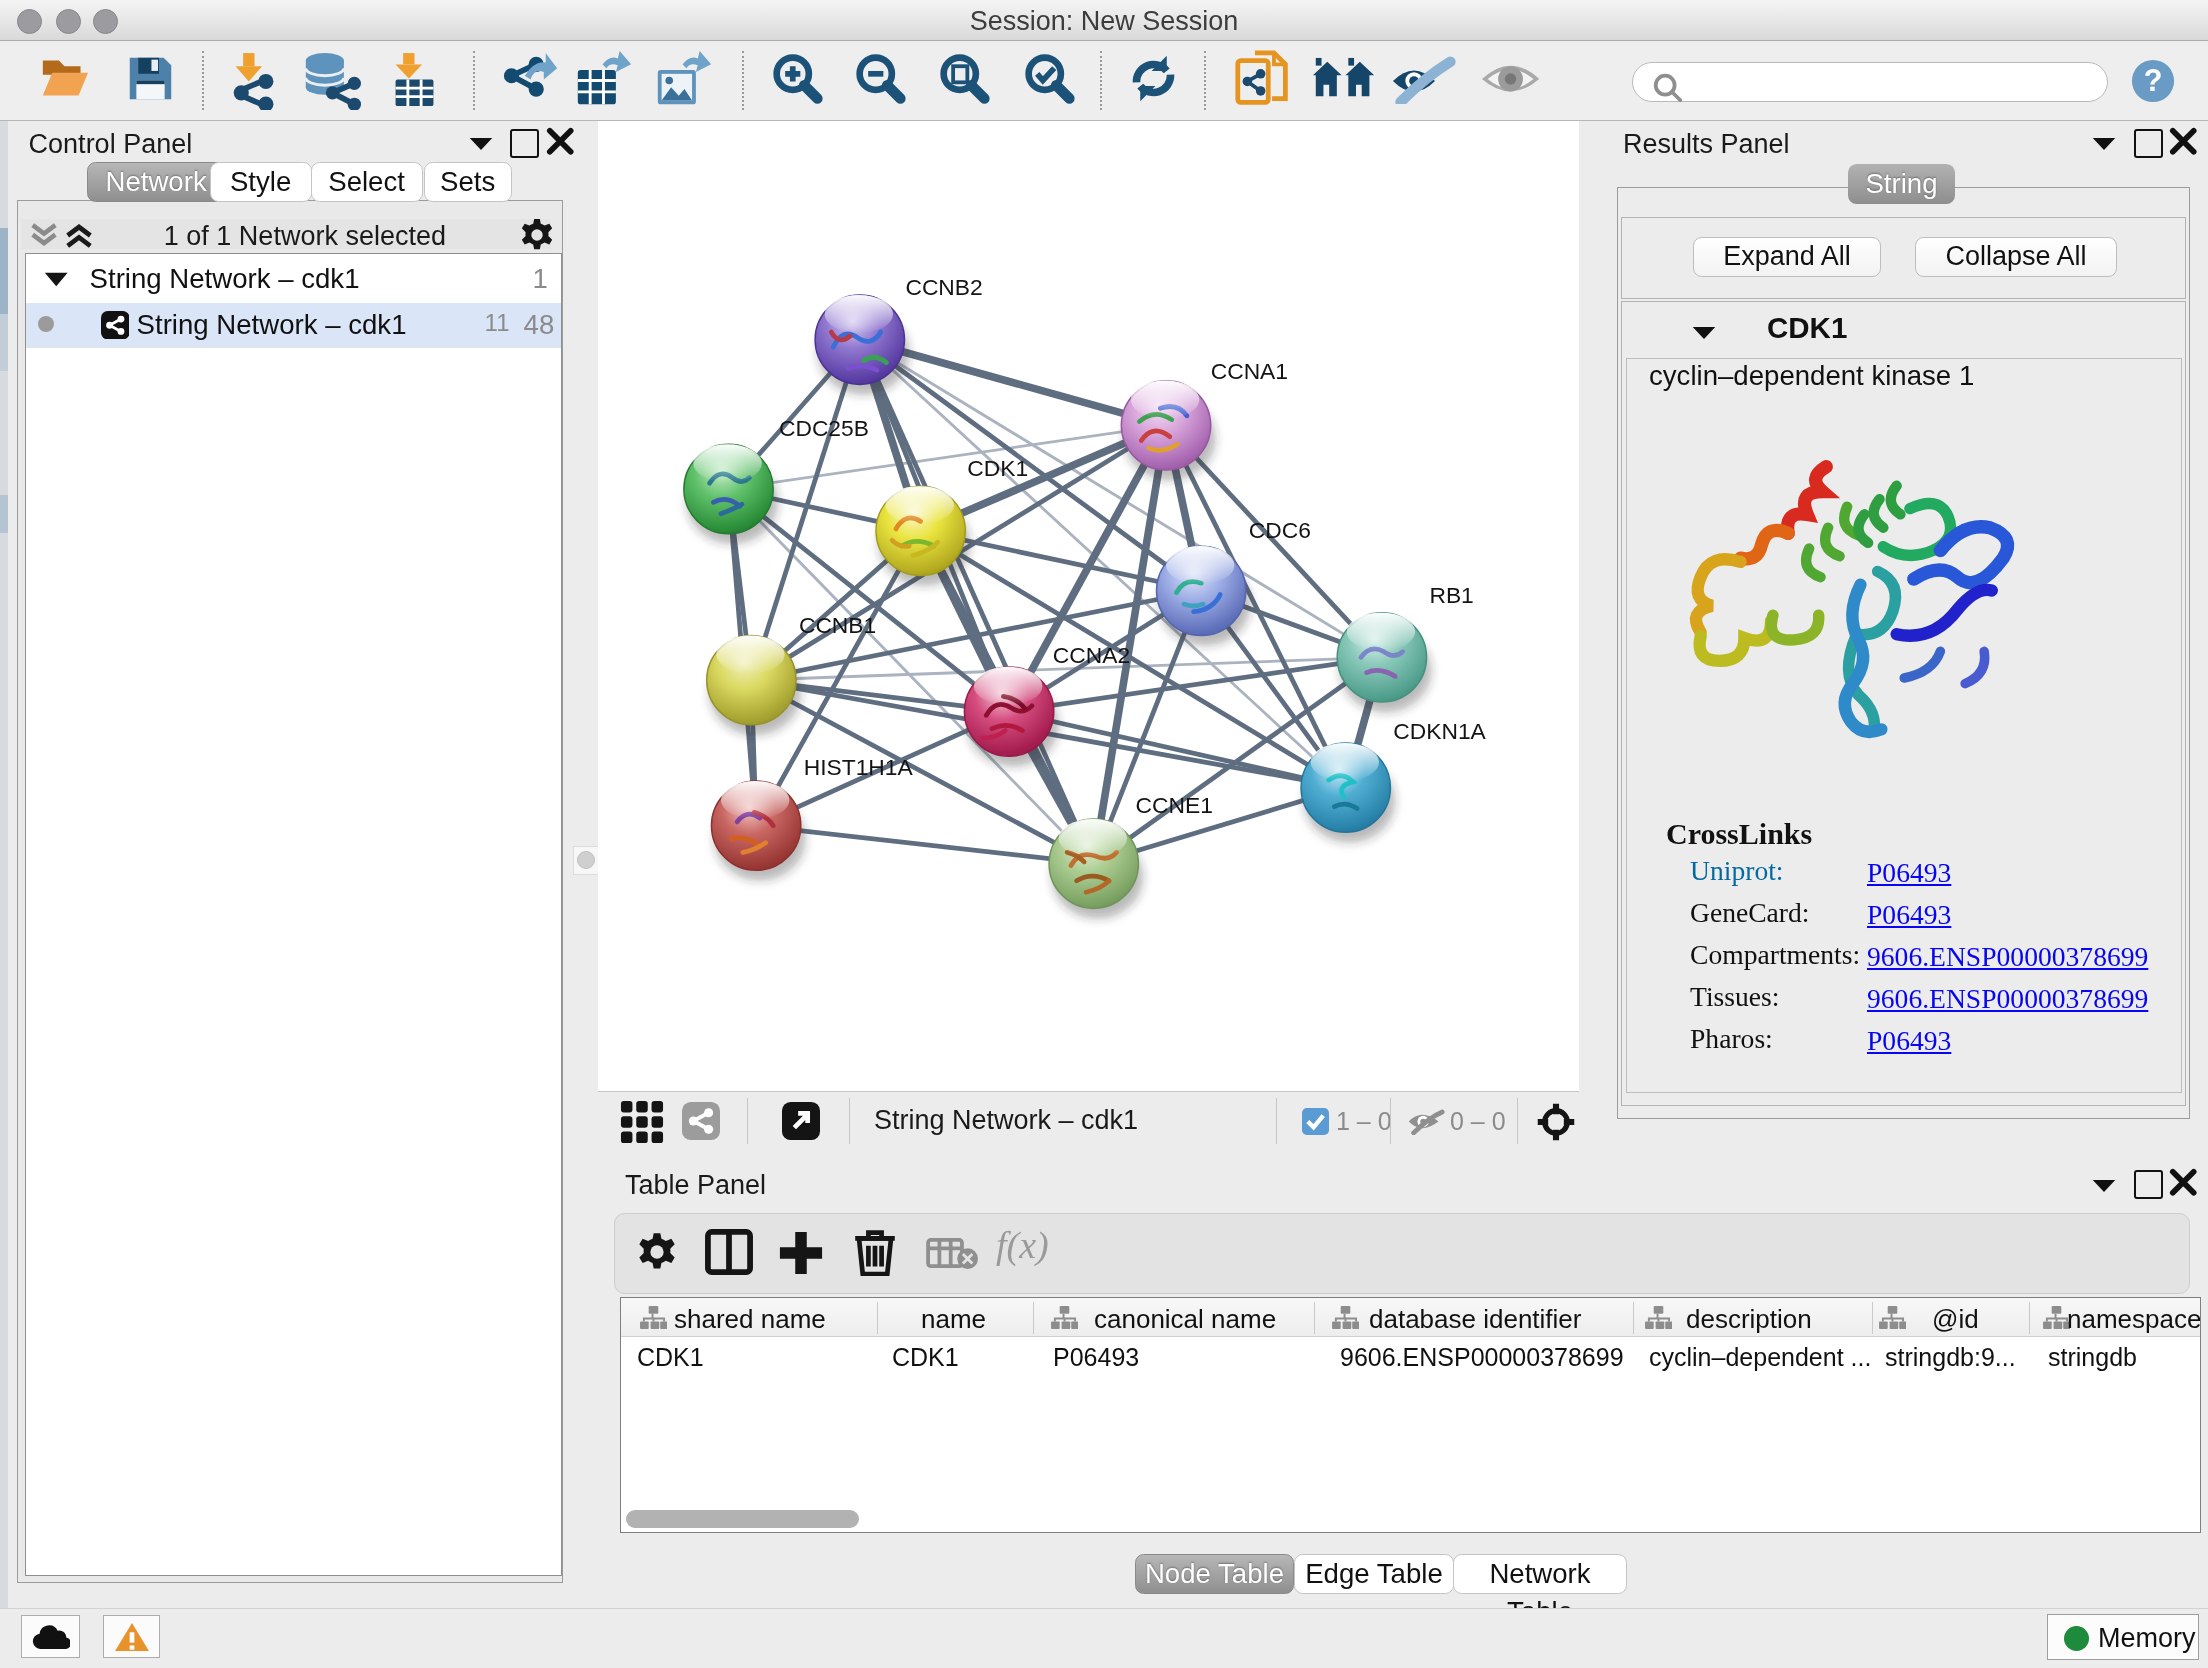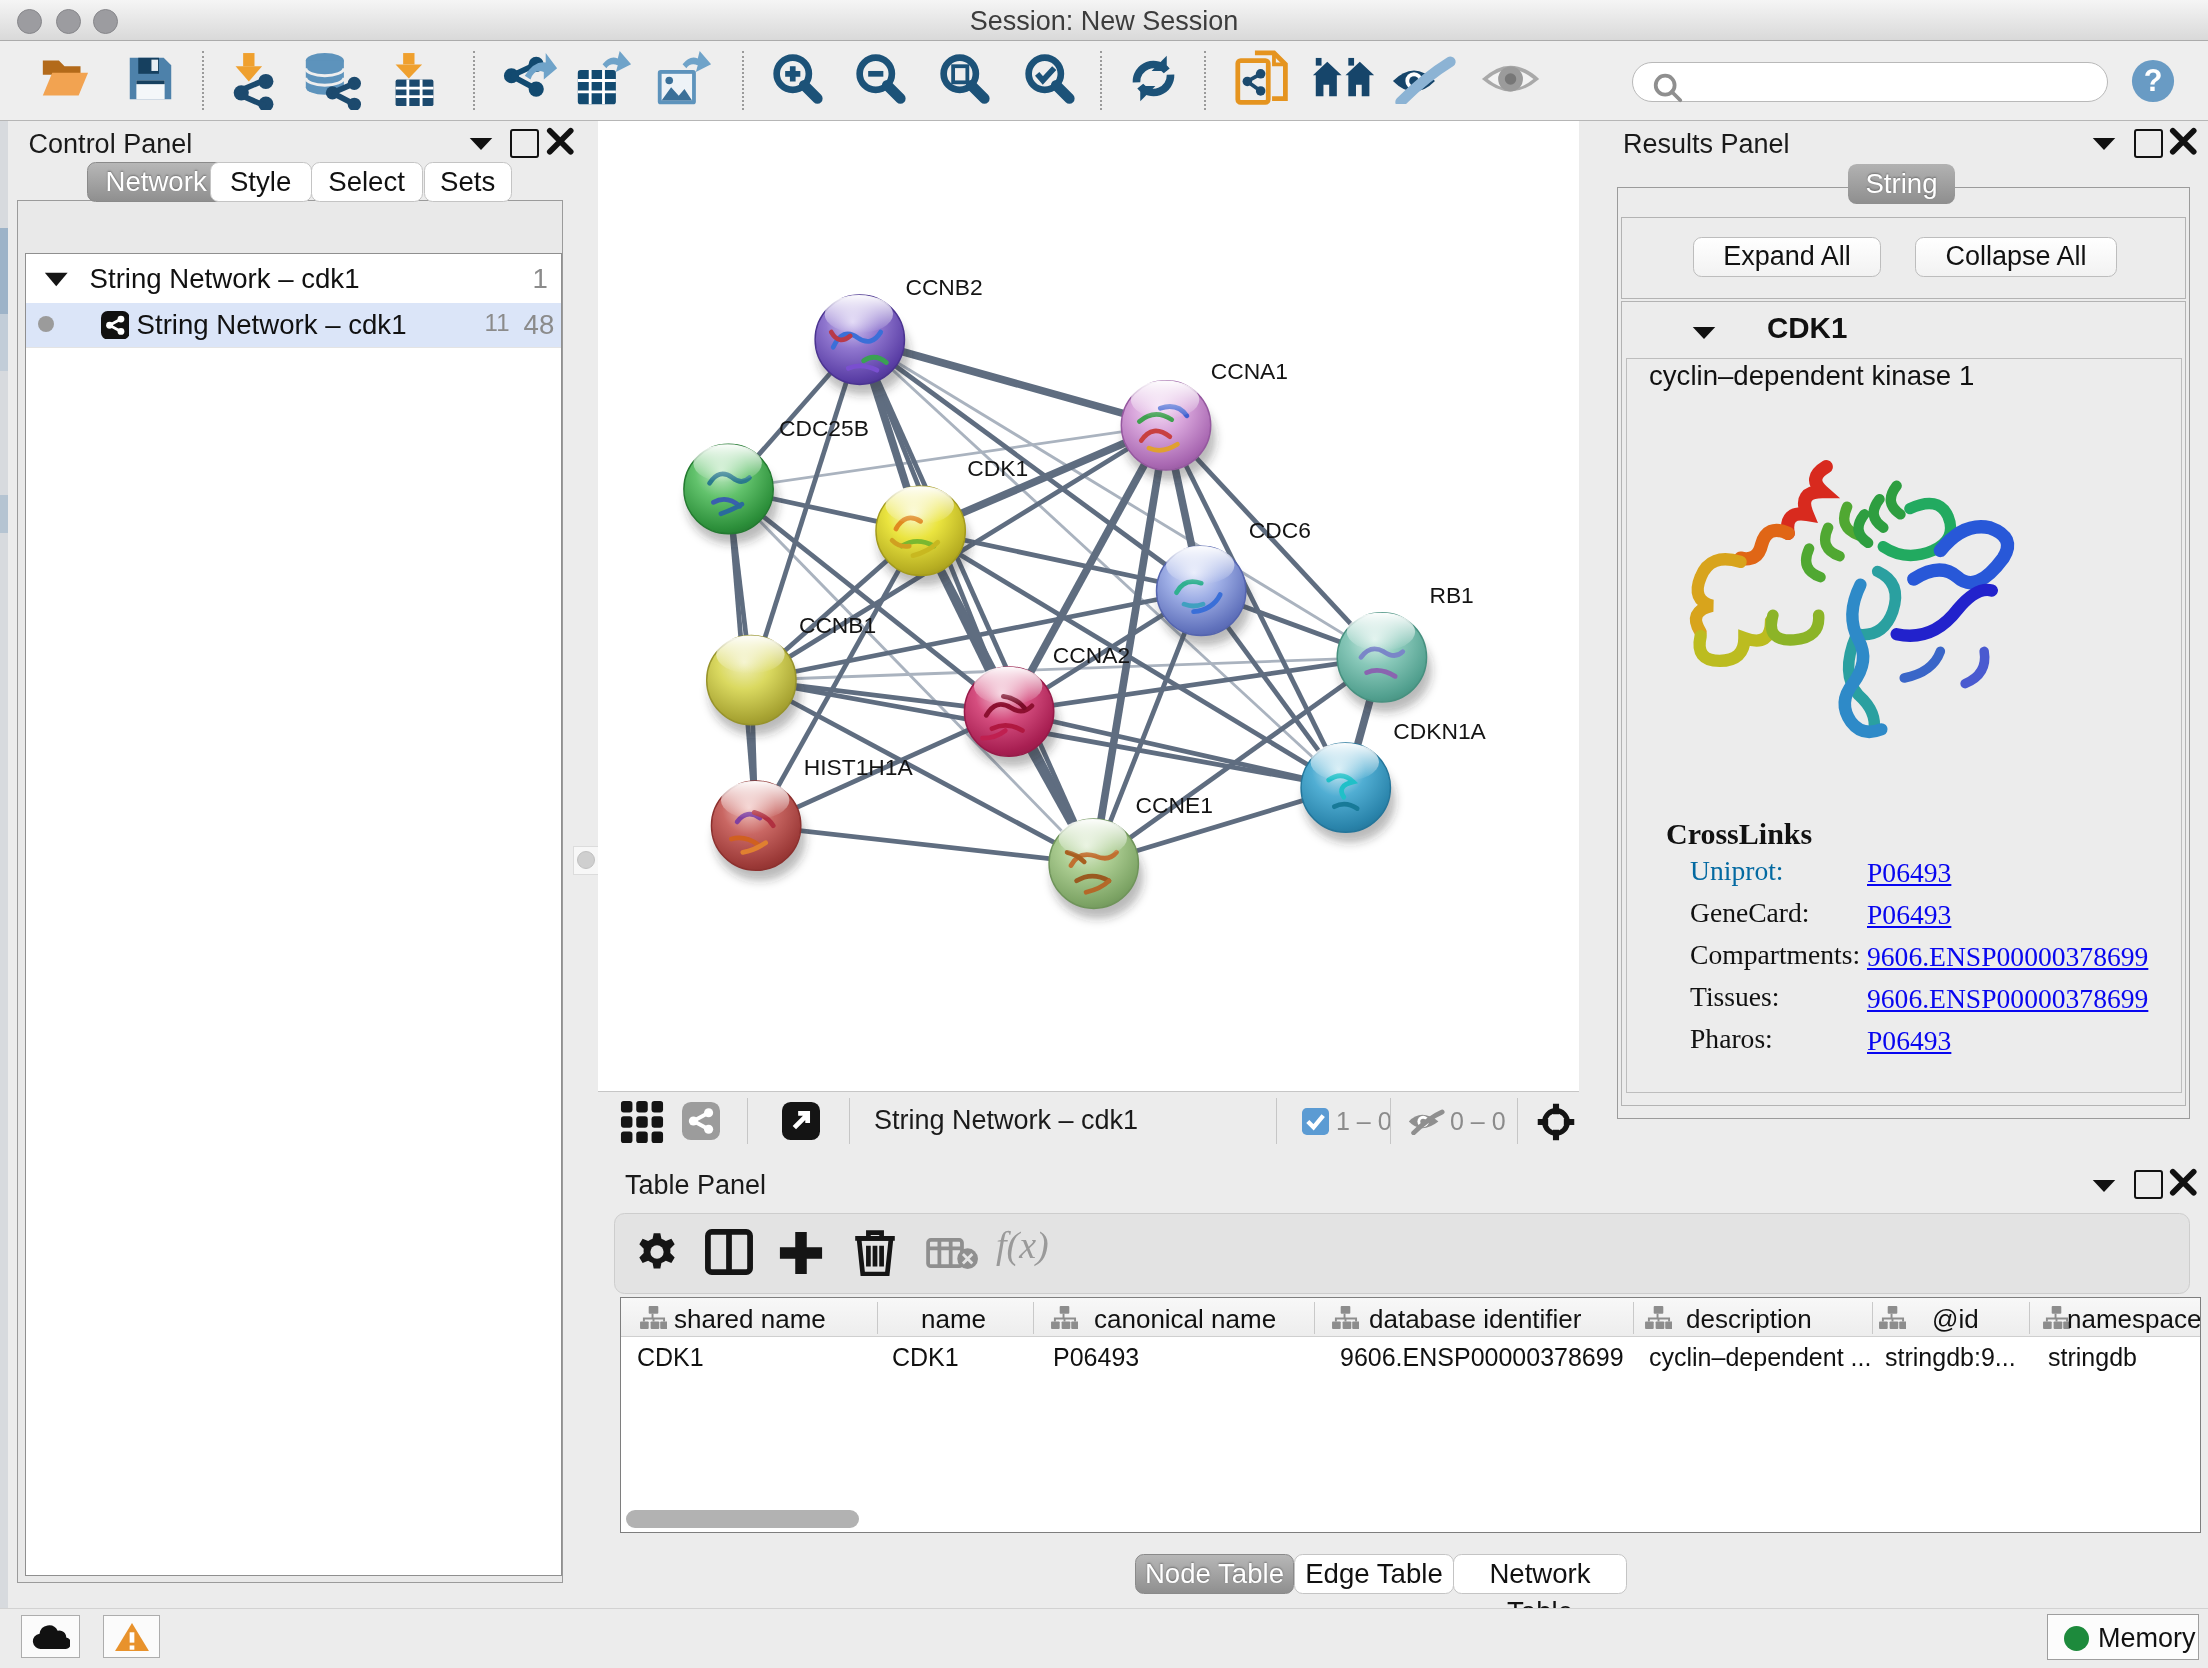--- a/index.html
+++ b/index.html
@@ -229,20 +229,33 @@
   <svg class="abs" style="left:538px;top:5.7px" width="28.5" height="28.5" viewBox="0 0 30 30">
       <path d="M4 4 L26 26 M26 4 L4 26" stroke="#111" stroke-width="6" stroke-linecap="round"></path>
     </svg>
 
   <div class="abs groupbox" style="left:9.5px;top:79px;width:544px;height:1381px;"></div>
   <div class="tab tabsel" style="left:63px;width:139px;margin-left:16px;">Network</div>
   <div class="tab" style="left:202px;width:102px;">Style</div>
   <div class="tab" style="left:303px;width:112px;">Select</div>
   <div class="tab" style="left:416px;width:88px;">Sets</div>
 
+  <div class="abs netbar">
+    <svg class="abs" style="left:7.6px;top:2.9px" width="32" height="27" viewBox="0 0 34 28">
+      <path d="M5 3 l12 9 12 -9 M5 13 l12 9 12 -9" stroke="#8b8b8b" stroke-width="5" fill="none"></path>
+    </svg>
+    <svg class="abs" style="left:42px;top:2.9px" width="32" height="27" viewBox="0 0 34 28">
+      <path d="M5 25 l12 -9 12 9 M5 14 l12 -9 12 9" stroke="#1a1a1a" stroke-width="5" fill="none"></path>
+    </svg>
+    <div class="abs" style="left:19px;top:1.9px;width:100%;text-align:center;font-size:27px;color:#1a1a1a;">1 of 1 Network selected</div>
+    <svg class="abs" style="left:498px;top:-1.9px" width="36" height="36" viewBox="0 0 38 38">
+      <path fill="#151515" d="M16 2 h6 l1 5 a13 13 0 0 1 4 2 l5 -2 3 5 -4 4 a13 13 0 0 1 0 4 l4 4 -3 5 -5 -2 a13 13 0 0 1 -4 2 l-1 5 h-6 l-1 -5 a13 13 0 0 1 -4 -2 l-5 2 -3 -5 4 -4 a13 13 0 0 1 0 -4 l-4 -4 3 -5 5 2 a13 13 0 0 1 4 -2z"></path>
+      <circle cx="19" cy="19" r="6" fill="#e4e4e4"></circle>
+    </svg>
+  </div>
 
   <div class="abs whitelist">
     <div class="trow" style="top:0;">
       <svg class="abs" style="left:16px;top:15px" width="28.5" height="21" viewBox="0 0 30 22">
           <path d="M3 4 h24 l-12 14z" fill="#151515"></path>
         </svg>
       <div class="abs" style="left:64px;top:8.6px;font-size:27.6px;color:#111;">String Network – cdk1</div>
       <div class="abs num" style="left:507px;top:8.6px;font-size:27.6px;">1</div>
     </div>
     <div class="trow trow2" style="top:49px;height:44px;">

